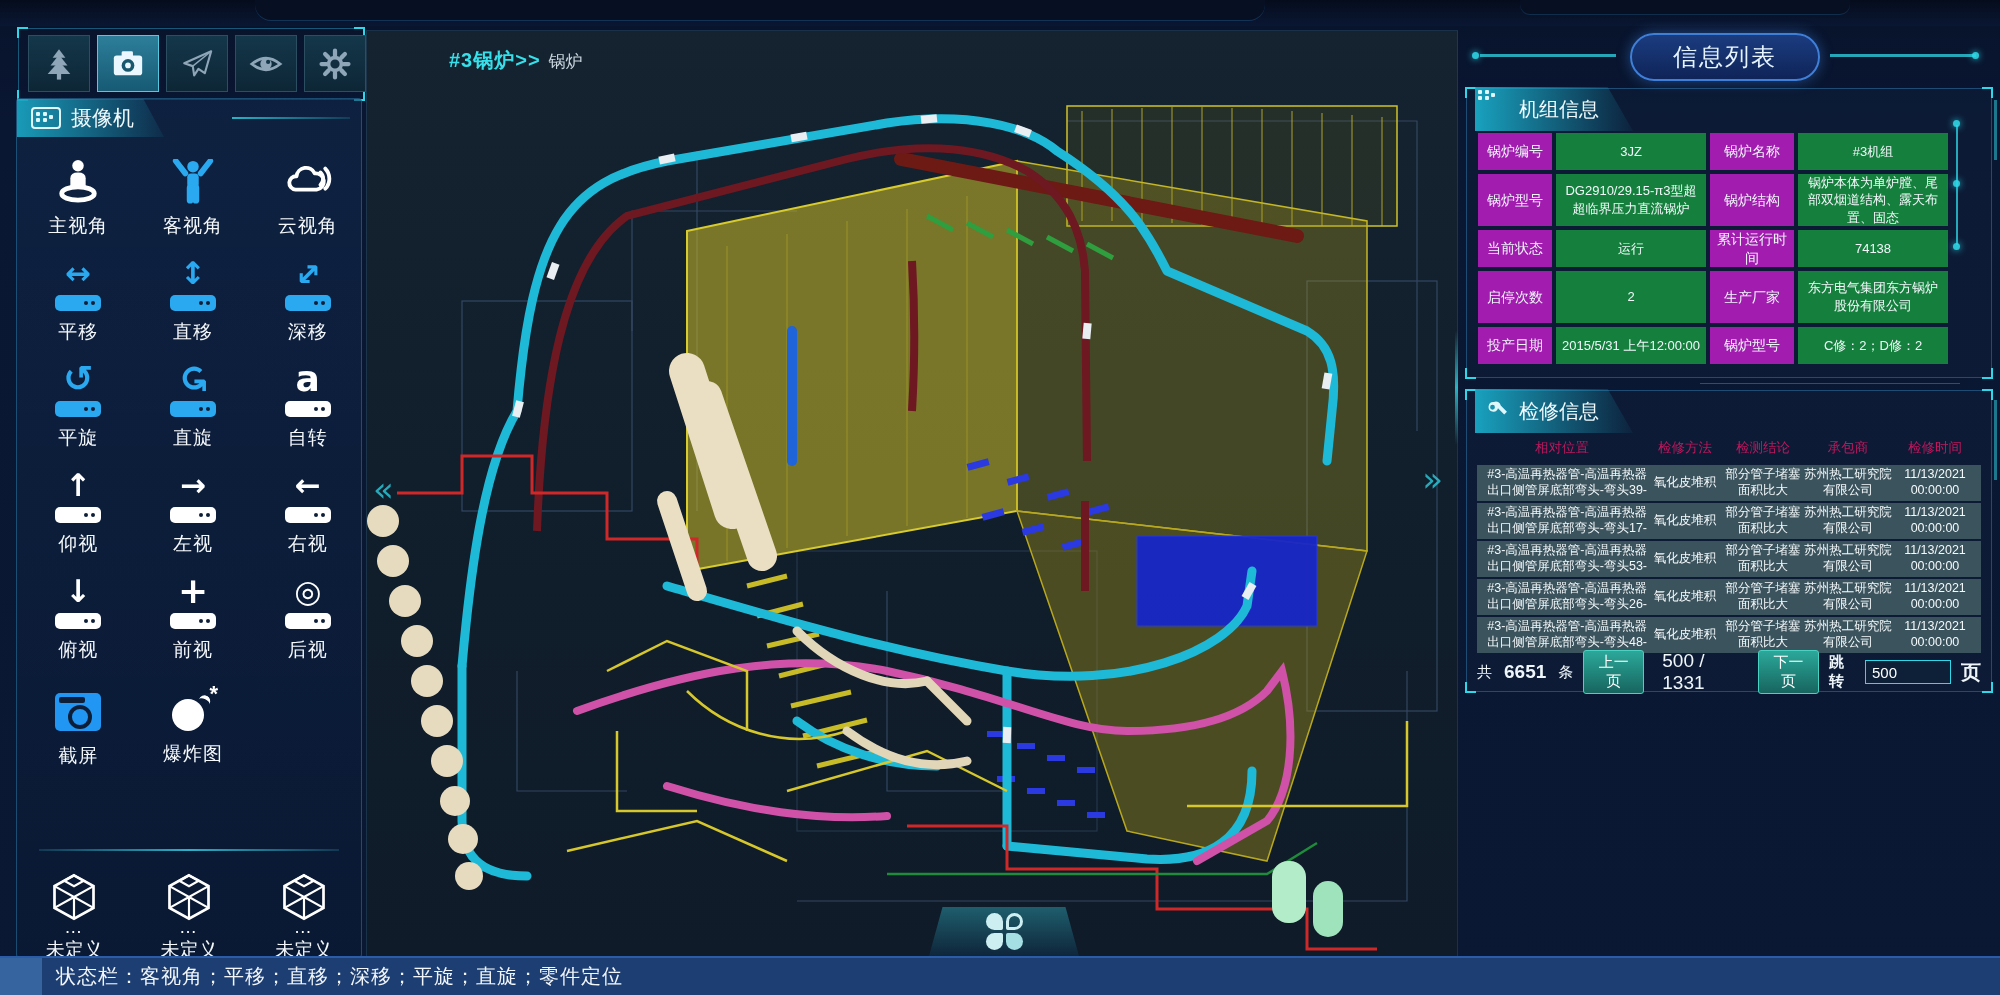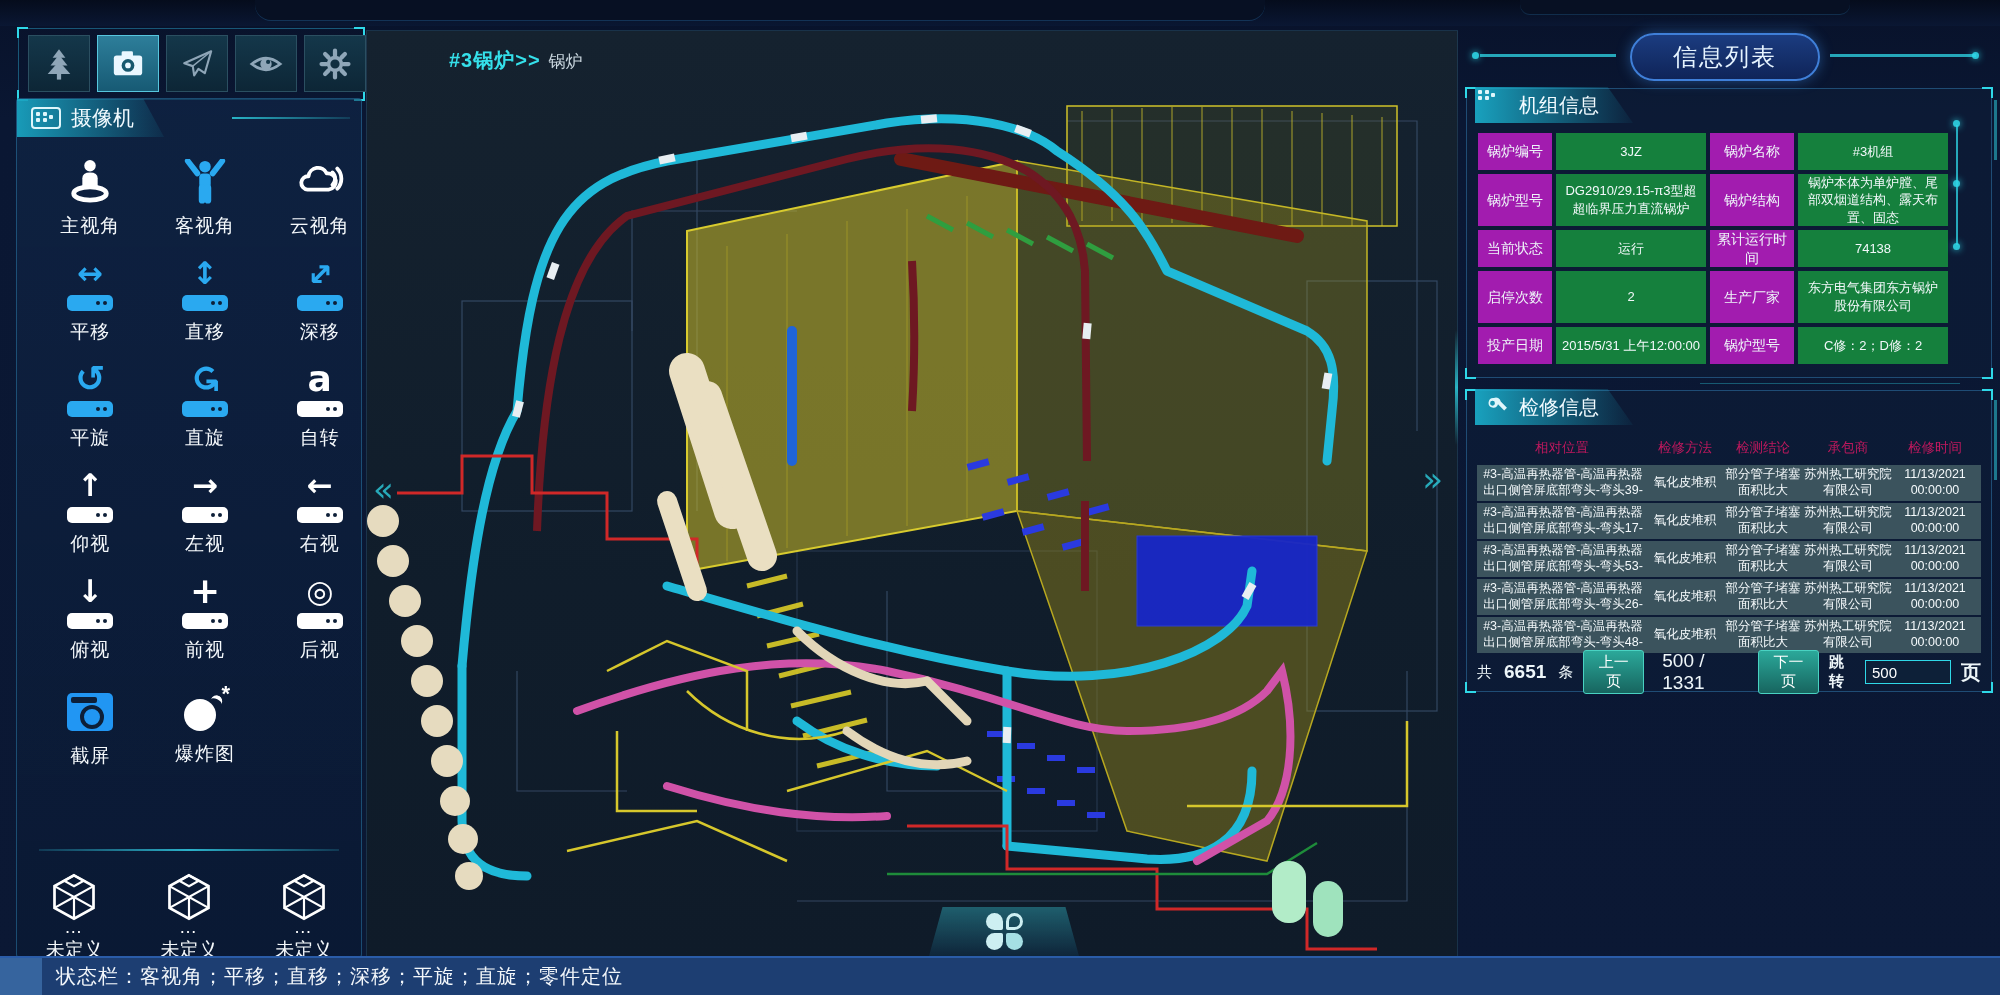--- a/index.html
+++ b/index.html
@@ -32,21 +32,21 @@
   .camera-panel{left:16px;top:98px;width:344px;height:858px;
     background:linear-gradient(180deg,rgba(18,42,76,.55),rgba(10,26,52,.65));
     border:1px solid rgba(42,120,165,.55);border-radius:4px;}
   .panel-tab{position:absolute;top:0;left:0;height:38px;display:flex;align-items:center;gap:10px;
     padding:0 30px 0 14px;background:linear-gradient(90deg,rgba(26,176,205,.85),rgba(26,176,205,.08));
     clip-path:polygon(0 0,86% 0,100% 100%,0 100%);font-size:21px;color:#f2fbff;}
   .panel-tab .pad-icon{width:26px;height:18px;border:2px solid #dff6fb;border-radius:4px;position:relative;}
   .pad-icon::after{content:"";position:absolute;left:3px;top:3px;width:4px;height:4px;background:#dff6fb;border-radius:1px;
     box-shadow:7px 0 0 #dff6fb,0 6px 0 #dff6fb,7px 6px 0 #dff6fb,13px 3px 0 #dff6fb;}
   .tab-line{position:absolute;top:18px;left:215px;width:118px;height:2px;background:linear-gradient(90deg,rgba(47,216,232,.8),rgba(47,216,232,.15));}
-  .cam-grid{position:absolute;top:58px;left:16px;width:100%;display:grid;grid-template-columns:1fr 1fr 1fr;row-gap:24px;justify-items:center;}
+  .cam-grid{position:absolute;top:58px;left:4px;width:100%;display:grid;grid-template-columns:1fr 1fr 1fr;row-gap:24px;justify-items:center;}
   .cam-btn{width:100px;height:82px;display:flex;flex-direction:column;align-items:center;justify-content:flex-start;cursor:pointer;color:#ffffff;}
   .cam-btn.active{color:#2aa9f0;}
   .cam-btn .label{font-size:19px;color:#f4f8fb;margin-top:6px;letter-spacing:1px;}
   .icon-48{width:56px;height:50px;display:flex;align-items:center;justify-content:center;}
   .tray-icon{position:relative;width:54px;height:50px;}
   .tray-icon .glyph{position:absolute;top:-8px;left:50%;transform:translateX(-50%);font-size:31px;font-weight:bold;line-height:1.2;font-family:"DejaVu Sans",sans-serif;}
   .tray-icon .glyph.rot-diag{transform:translateX(-50%) rotate(-45deg);}
   .tray-icon .glyph.rot-90{transform:translateX(-50%) rotate(90deg);}
   .tray-icon .glyph.big{font-size:36px;top:-12px;}
   .tray-icon .tray{position:absolute;bottom:2px;left:4px;width:46px;height:16px;border-radius:5px;background:currentColor;}
@@ -91,35 +91,35 @@
   
   .title-pill{left:1630px;top:33px;width:186px;height:44px;border-radius:24px;z-index:4;
     background:linear-gradient(180deg,#1b3c80,#0f2458);border:2px solid #3f7fd8;box-shadow:0 0 14px rgba(60,140,230,.45);
     display:flex;align-items:center;justify-content:center;font-size:24px;color:#e6f4ff;letter-spacing:2px;}
   .trace{background:#2fd8e8;opacity:.75;}
   .node{width:7px;height:7px;border-radius:50%;background:#2fd8e8;box-shadow:0 0 7px #2fd8e8;opacity:.9;}
 
   .info-panel{background:rgba(13,30,56,.5);border:1px solid rgba(45,110,160,.6);}
   .unit-panel{left:1466px;top:88px;width:524px;height:288px;}
   .maint-panel{left:1466px;top:390px;width:524px;height:300px;}
-  .info-tab{position:absolute;top:-2px;left:8px;height:36px;display:flex;align-items:center;gap:10px;padding:0 34px 0 12px;
+  .info-tab{position:absolute;top:-2px;left:8px;height:44px;display:flex;align-items:center;gap:10px;padding:0 34px 0 12px;
     background:linear-gradient(90deg,rgba(26,176,205,.9),rgba(26,176,205,.05));
     clip-path:polygon(0 0,84% 0,100% 100%,0 100%);font-size:20px;color:#f2fbff;z-index:3;}
   .unit-table{position:absolute;left:11px;top:44px;display:grid;grid-template-columns:74px 150px 84px 150px;gap:4px;font-size:13px;}
   .u-cell{display:flex;align-items:center;justify-content:center;text-align:center;padding:2px 4px;line-height:1.35;}
   .u-label{background:#a21caf;font-size:14px;color:#eef6f9;}
   .u-value{background:#15803d;color:#f2f8fa;}
   .rh33{height:33px;} .rh48{height:48px;}
 
   .maint-head{position:absolute;left:10px;top:48px;width:504px;display:grid;grid-template-columns:170px 76px 80px 90px 84px;
     font-size:13.5px;color:#be185d;text-align:center;}
   .maint-rows{position:absolute;left:10px;top:74px;width:504px;display:flex;flex-direction:column;gap:2px;}
   .m-row{display:grid;grid-template-columns:170px 76px 80px 90px 84px;background:#3b535d;min-height:36px;align-items:center;
     font-size:12.5px;line-height:1.25;text-align:center;color:#f4f9fb;}
-  .m-row .pos{text-align:center;padding-left:2px;}
+  .m-row .pos{text-align:right;padding-left:2px;}
   .pager{position:absolute;left:10px;top:268px;width:504px;height:26px;display:flex;align-items:center;justify-content:center;gap:10px;font-size:15px;color:#eef6f9;}
   .pager .count{font-size:19px;font-weight:bold;margin:0 2px;}
   .pg-btn{padding:2px 10px;background:linear-gradient(180deg,#2ba89a,#17655f);border:1px solid #49d2c2;border-radius:3px;font-size:15px;color:#fff;cursor:pointer;}
   .pager .pageno{font-size:19px;margin:0 8px;}
   .jump-label{font-size:15px;font-weight:bold;}
   .jump-input{width:72px;height:22px;background:#0d2038;border:1px solid #2fd8e8;color:#fff;font-size:15px;padding:0 6px;font-family:inherit;}
   .page-unit{font-size:20px;font-weight:bold;}
   .wrench-icon{width:22px;height:22px;}
 
   .edge-glow{left:1455px;top:330px;width:3px;height:115px;background:linear-gradient(180deg,rgba(47,216,232,0),#2fd8e8,rgba(47,216,232,0));opacity:.8;}

